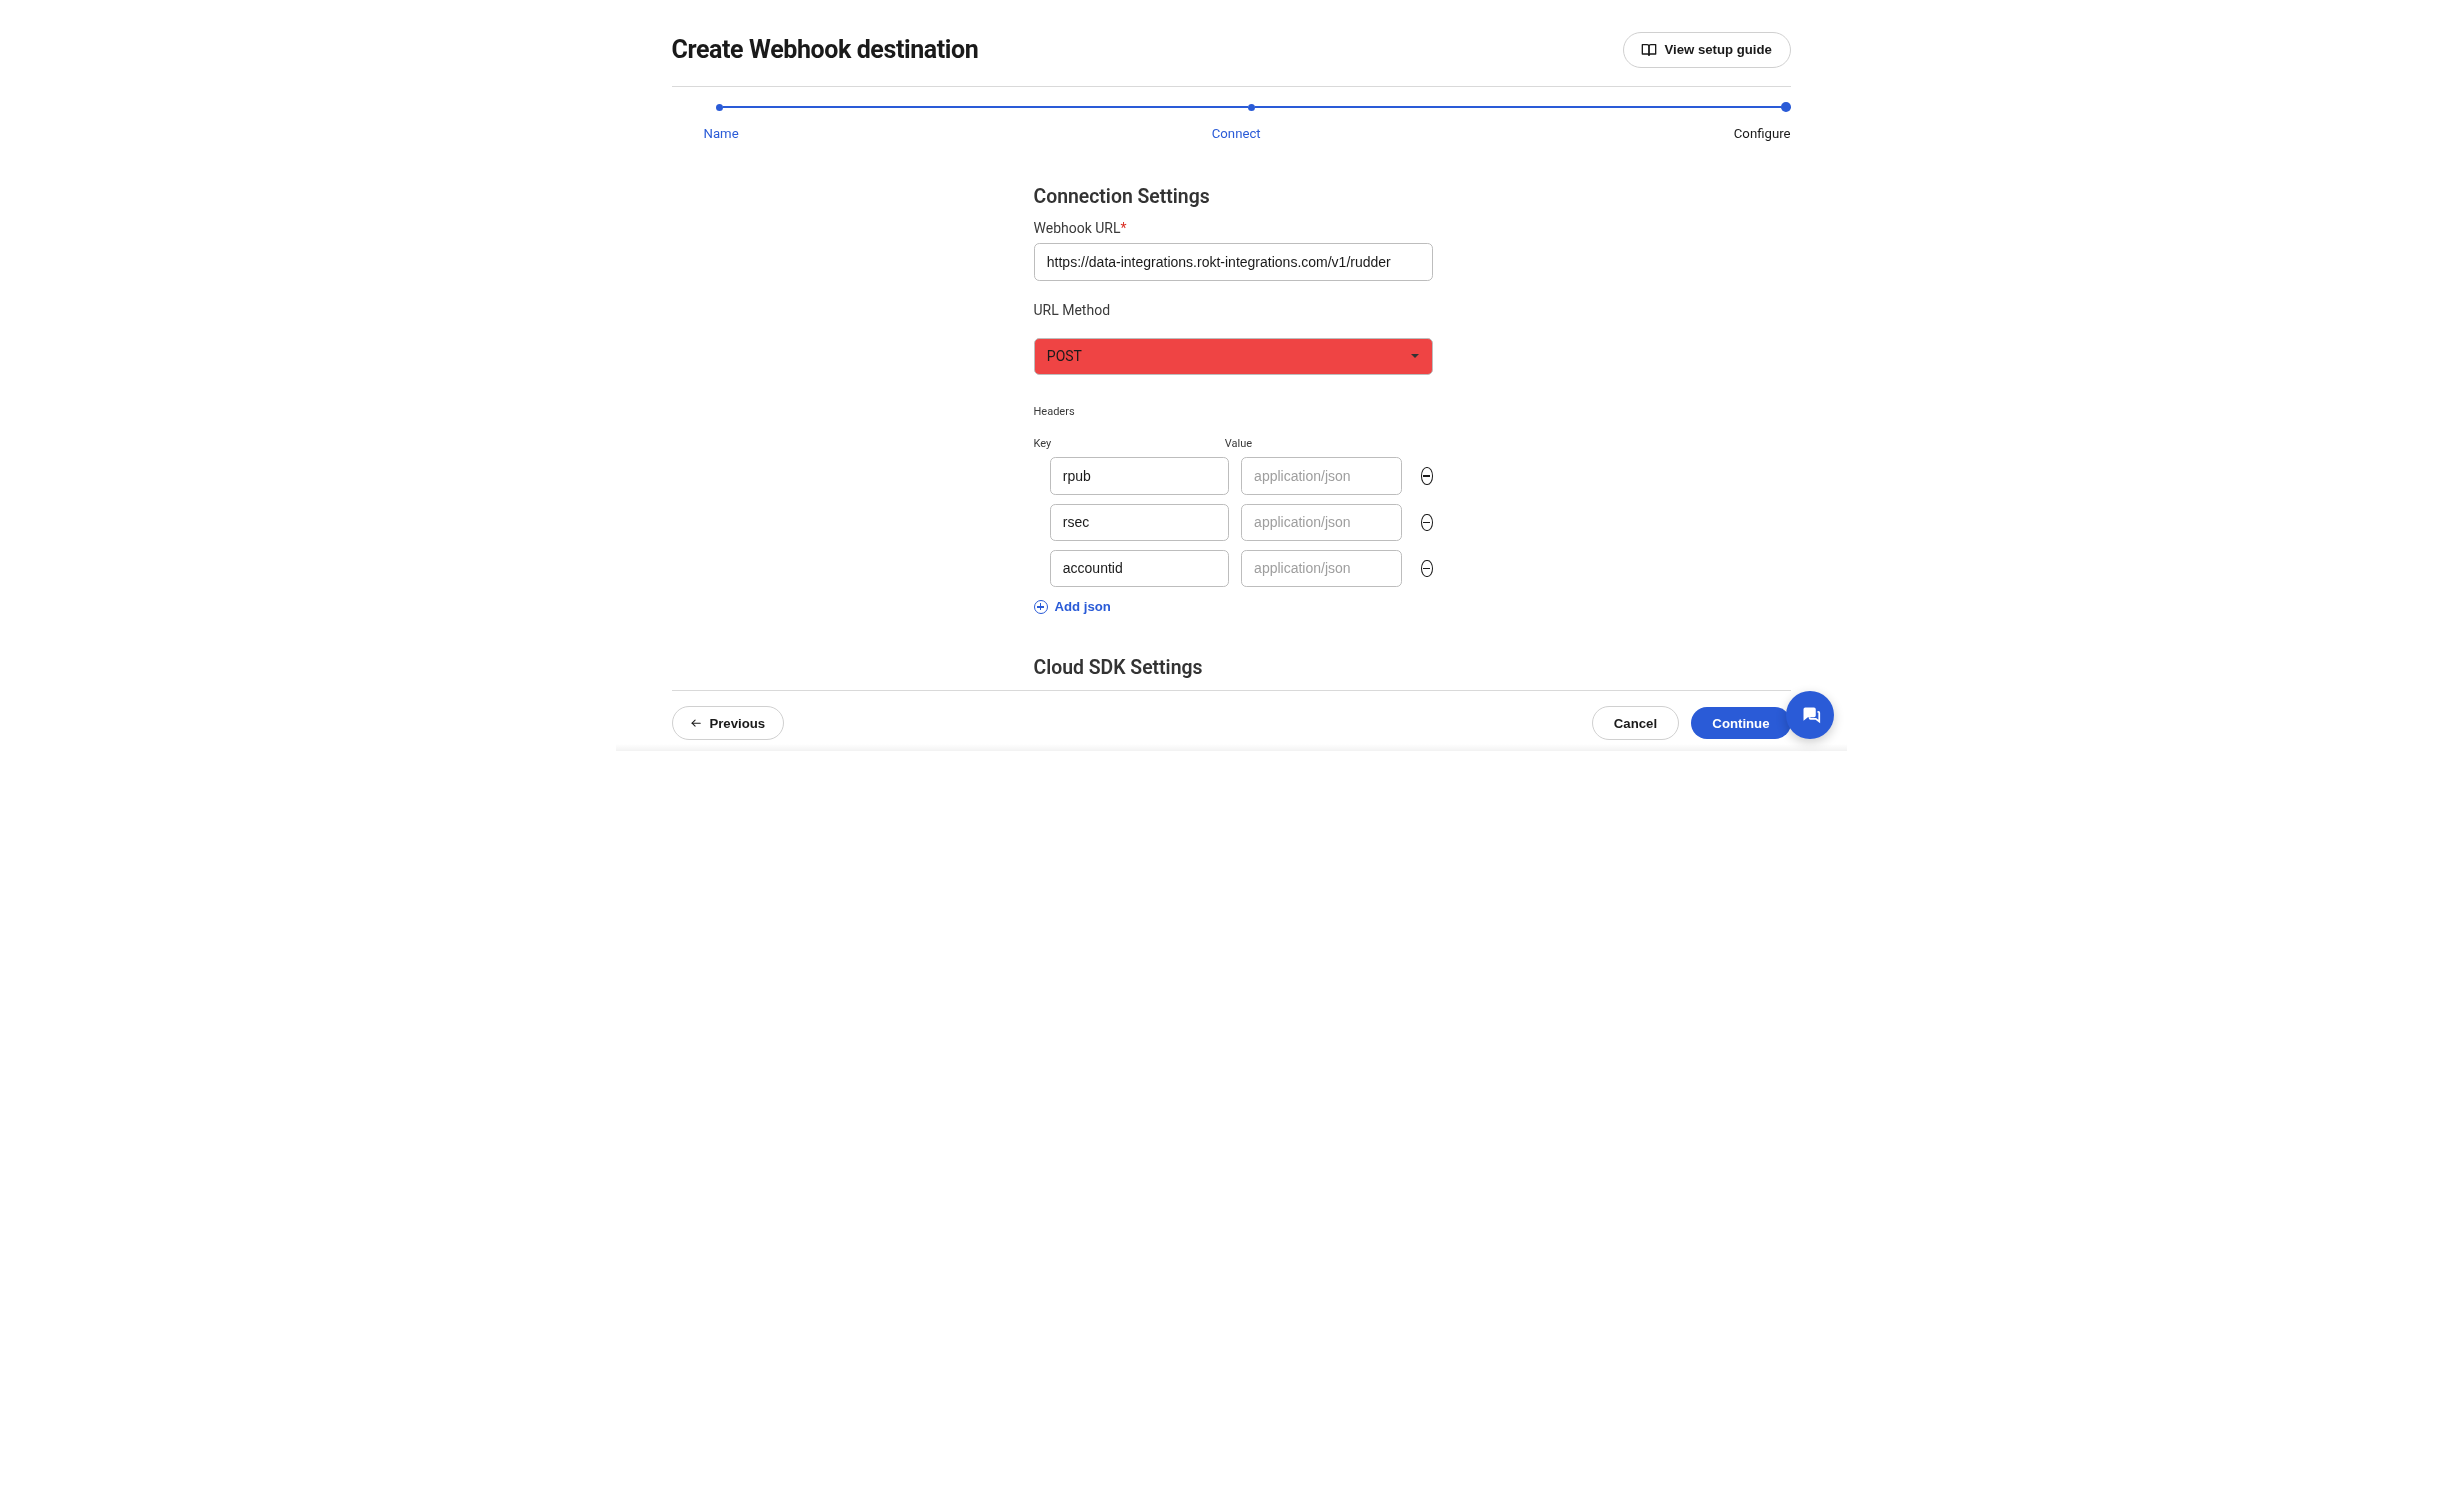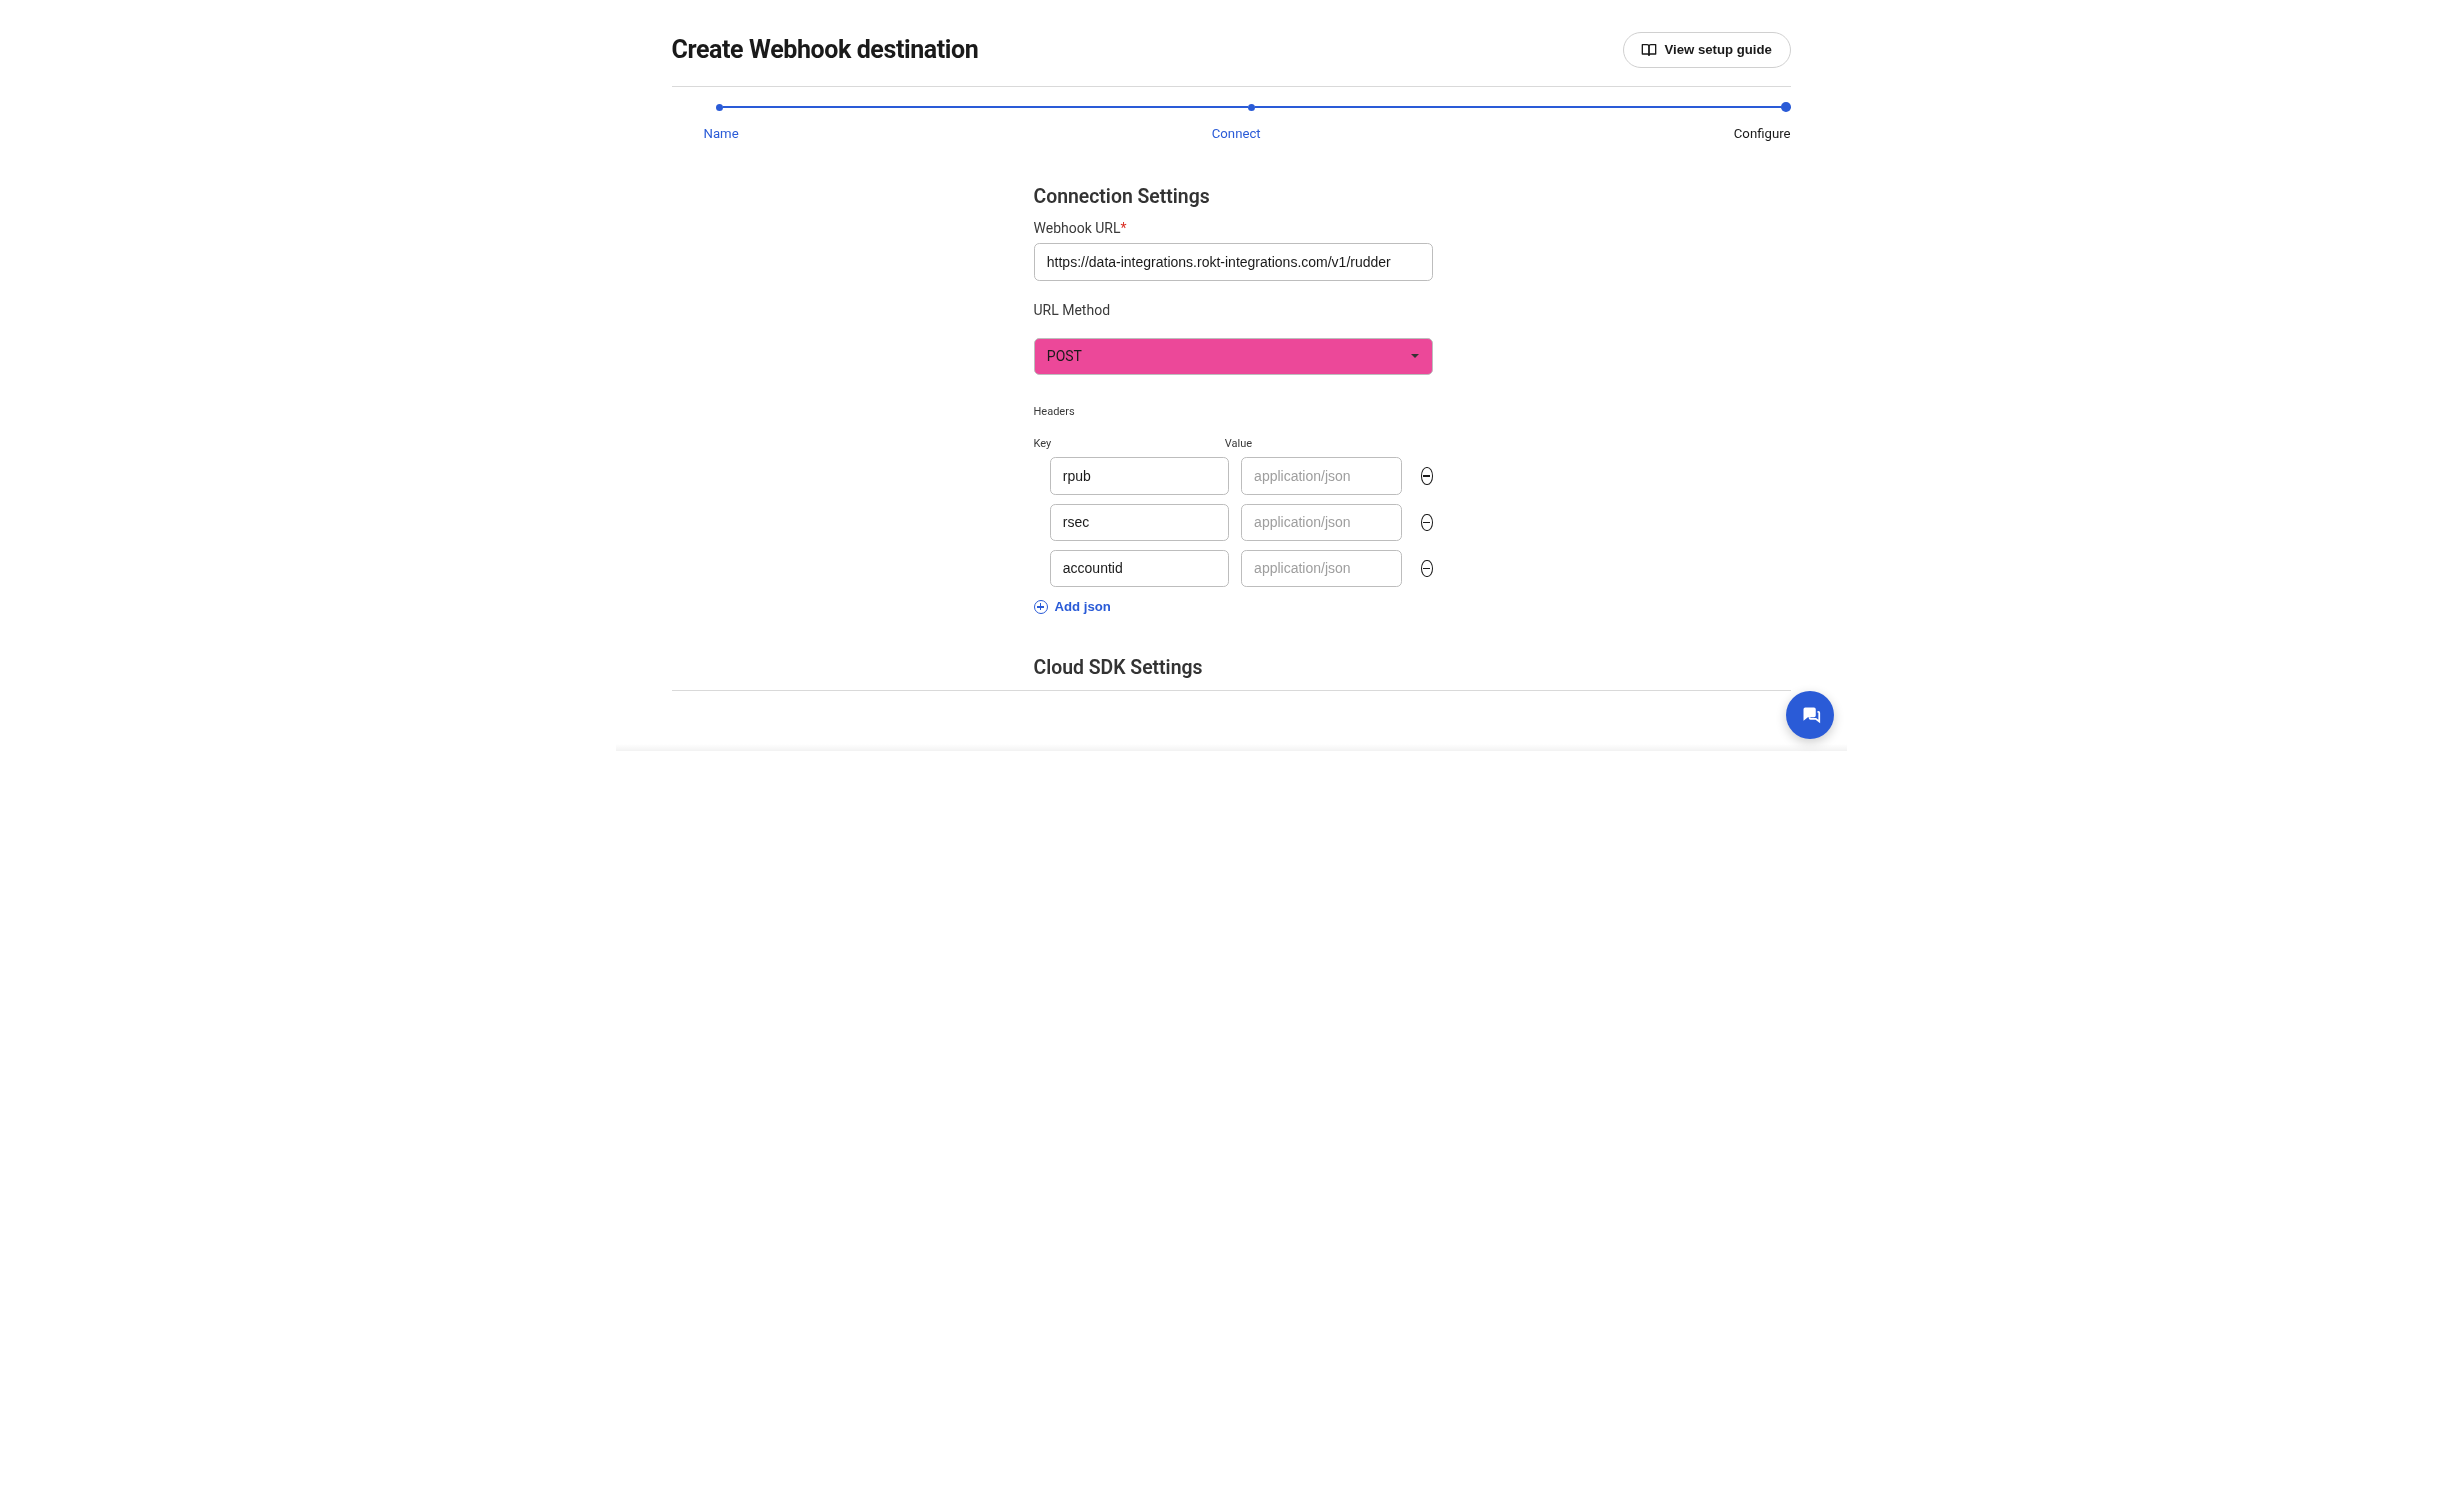--- a/index.html
+++ b/index.html
@@ -134,21 +134,21 @@
   .select-wrap {
     position: relative;
   }
   .select-input {
     width: 100%;
     padding: 9.7px 12.3px;
     border: 0.9px solid #bdbdbd;
     border-radius: 5.3px;
     font-size: 14px;
     color: #1a1a1a;
-    background: #ec4899;
+    background: #ef4444;
     cursor: pointer;
     display: flex;
     justify-content: space-between;
     align-items: center;
     margin-top: 20px;
   }
   .caret {
     border-left: 4.4px solid transparent;
     border-right: 4.4px solid transparent;
     border-top: 4.4px solid #333;
@@ -405,20 +405,33 @@
         <span class="plus-circle"></span>
         <span>Add json</span>
       </button>
     </div>
 
     <h2 class="section-title cloud">Cloud SDK Settings</h2>
   </div>
 
   <div class="footer-divider"></div>
 
+  <div class="footer">
+    <button class="previous-btn">
+      <svg viewBox="0 0 24 24" fill="none" stroke="#1a1a1a" stroke-width="2" stroke-linecap="round" stroke-linejoin="round">
+        <line x1="20" y1="12" x2="4" y2="12"></line>
+        <polyline points="10 18 4 12 10 6"></polyline>
+      </svg>
+      <span>Previous</span>
+    </button>
+    <div class="footer-right">
+      <button class="cancel-btn">Cancel</button>
+      <button class="continue-btn">Continue</button>
+    </div>
+  </div>
 
   <div class="chat-fab">
     <svg viewBox="0 0 24 24">
       <path d="M4 4h12a2 2 0 0 1 2 2v7a2 2 0 0 1-2 2H9l-5 4V6a2 2 0 0 1 2-2z"></path>
       <path d="M20 9h1a1 1 0 0 1 1 1v10l-4-3h-6a1 1 0 0 1-1-1v-1" fill="none" stroke="#fff" stroke-width="2"></path>
     </svg>
   </div>
 
   <div class="bottom-shadow"></div>
 </div>

